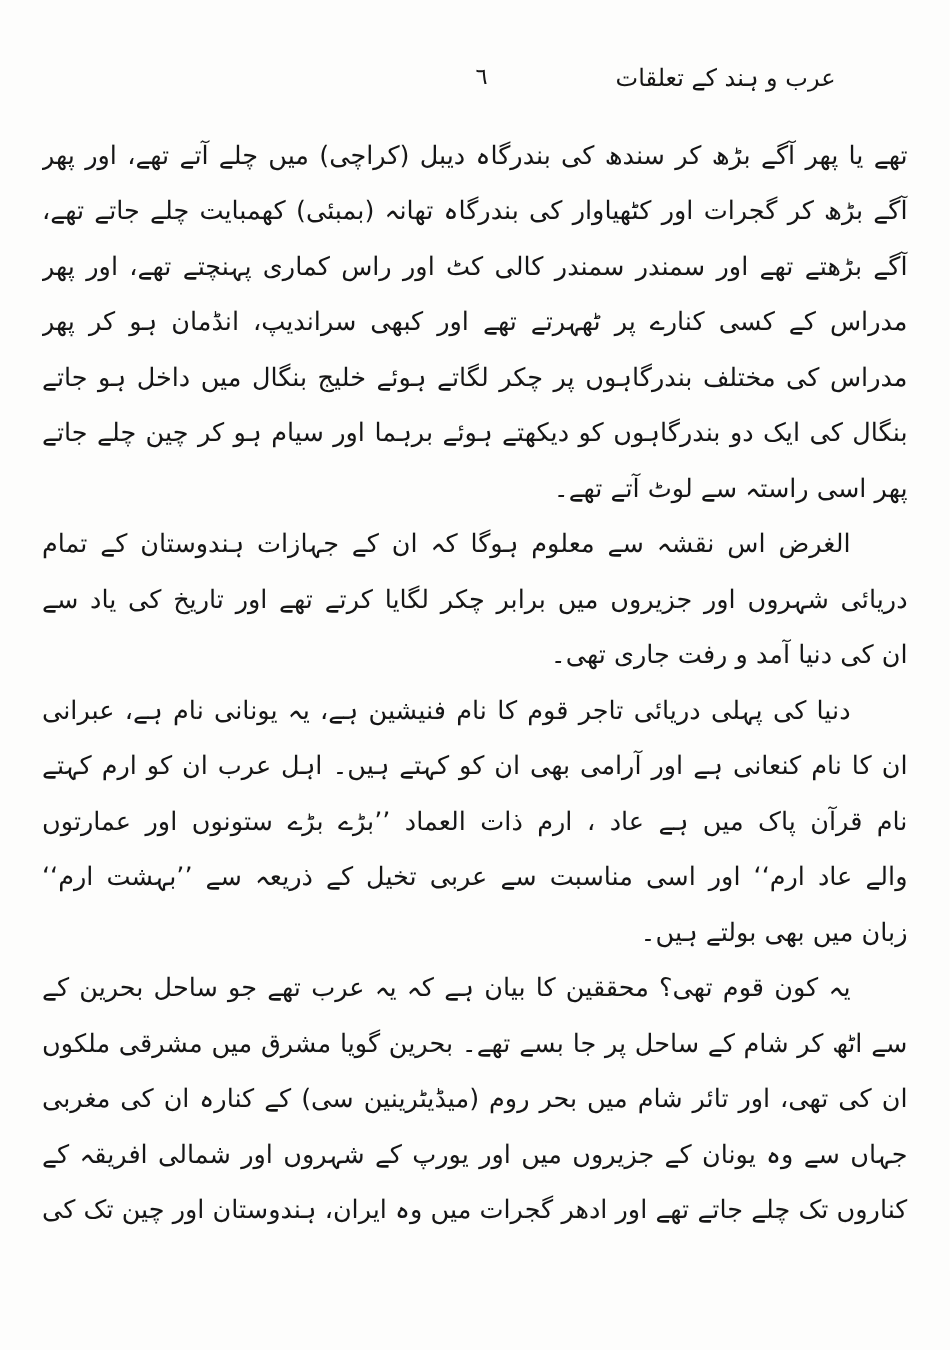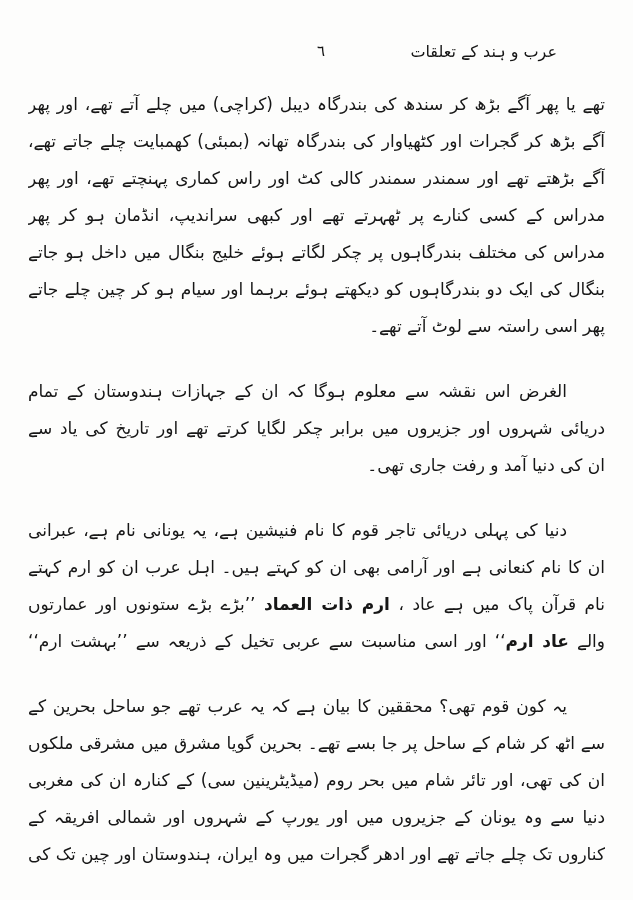--- a/index.html
+++ b/index.html
@@ -55,24 +55,23 @@
     text-align-last: justify;
     white-space: normal;
     overflow: hidden;
   }
   .line.last {
     text-align: right;
     text-align-last: right;
   }
   .line.indent {
     text-indent: 38px;
-    margin-top: 28px;
   }
   .line b {
-    font-weight: bold;
+    font-weight: normal;
     margin-top: 16px;
   }
 </style>
 </head>
 <body>
 
 <div class="page">
 
   <div class="page-header">
     <span class="page-number">٦</span>
@@ -95,24 +94,25 @@
       <div class="line indent">الغرض اس نقشہ سے معلوم ہوگا کہ ان کے جہازات ہندوستان کے تمام</div>
       <div class="line">دریائی شہروں اور جزیروں میں برابر چکر لگایا کرتے تھے اور تاریخ کی یاد سے پہلے سے</div>
       <div class="line last">ان کی دنیا آمد و رفت جاری تھی۔</div>
     </div>
 
     <div class="paragraph">
       <div class="line indent">دنیا کی پہلی دریائی تاجر قوم کا نام فنیشین ہے، یہ یونانی نام ہے، عبرانی میں</div>
       <div class="line">ان کا نام کنعانی ہے اور آرامی بھی ان کو کہتے ہیں۔ اہل عرب ان کو ارم کہتے ہیں اور یہی</div>
       <div class="line">نام قرآن پاک میں ہے عاد ، <b>ارم ذات العماد</b> ’’بڑے بڑے ستونوں اور عمارتوں</div>
       <div class="line">والے <b>عاد ارم</b>‘‘ اور اسی مناسبت سے عربی تخیل کے ذریعہ سے ’’بہشت ارم‘‘ ہماری</div>
+      <div class="line last">زبان میں بھی بولتے ہیں۔</div>
     </div>
 
     <div class="paragraph">
       <div class="line indent">یہ کون قوم تھی؟ محققین کا بیان ہے کہ یہ عرب تھے جو ساحل بحرین کے پاس</div>
       <div class="line">سے اٹھ کر شام کے ساحل پر جا بسے تھے۔ بحرین گویا مشرق میں مشرقی ملکوں کی بندرگاہ</div>
       <div class="line">ان کی تھی، اور تائر شام میں بحر روم (میڈیٹرینین سی) کے کنارہ ان کی مغربی بندرگاہ تھی</div>
-      <div class="line">دنیا سے وہ یونان کے جزیروں میں اور یورپ کے شہروں اور شمالی افریقہ کے</div>
+      <div class="line">جہاں سے وہ یونان کے جزیروں میں اور یورپ کے شہروں اور شمالی افریقہ کے</div>
       <div class="line">کناروں تک چلے جاتے تھے اور ادھر گجرات میں وہ ایران، ہندوستان اور چین تک کی</div>
     </div>
 
   </div>
 </div>
 
 </body></html>

